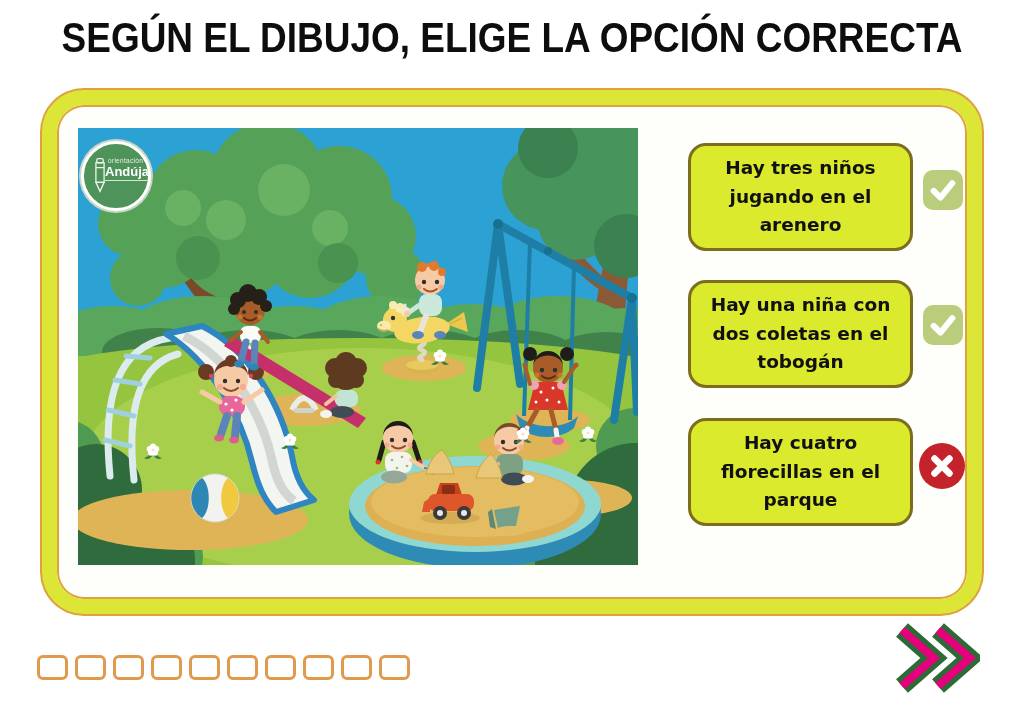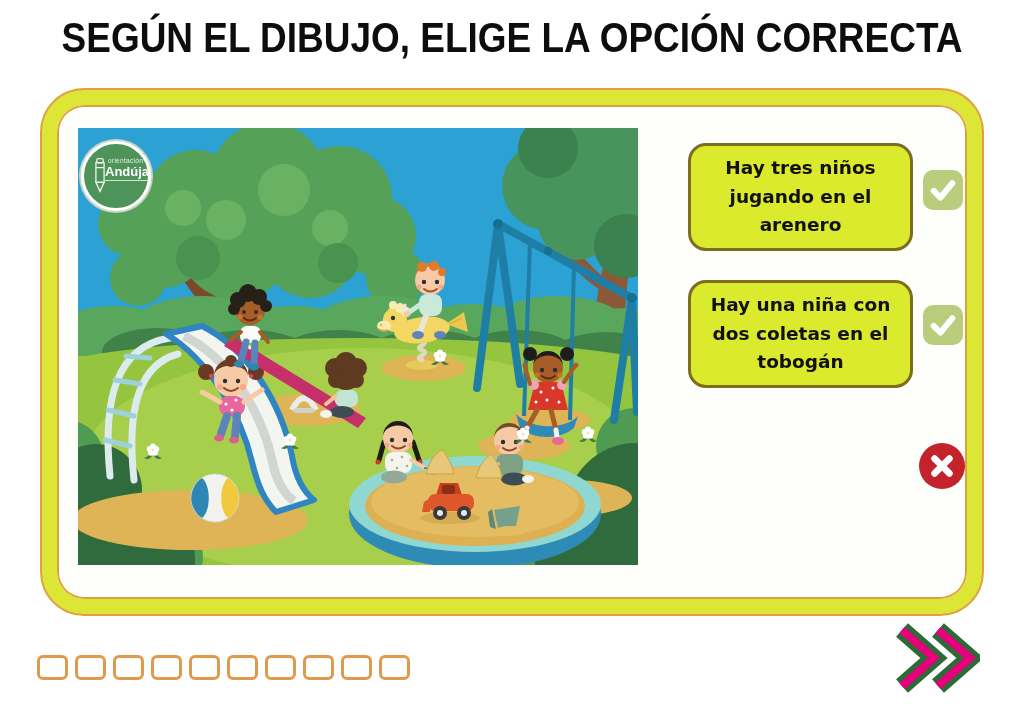--- a/index.html
+++ b/index.html
@@ -465,20 +465,23 @@
       <div class="l-big">Andújar</div>
     </div>
   </div>
 
   <div class="option opt1">
     <span>Hay tres niños jugando en el arenero</span>
   </div>
   <div class="option opt2">
     <span>Hay una niña con dos coletas en el tobogán</span>
   </div>
+  <div class="option opt3">
+    <span>Hay cuatro florecillas en el parque</span>
+  </div>
 
   <div class="check chk1">
     <svg width="34" height="34" viewBox="0 0 40 40">
         <path d="M9,21 L17,29 L31,12" stroke="#ffffff" stroke-width="7" fill="none" stroke-linecap="round" stroke-linejoin="round"></path>
       </svg>
   </div>
   <div class="check chk2">
     <svg width="34" height="34" viewBox="0 0 40 40">
         <path d="M9,21 L17,29 L31,12" stroke="#ffffff" stroke-width="7" fill="none" stroke-linecap="round" stroke-linejoin="round"></path>
       </svg>

